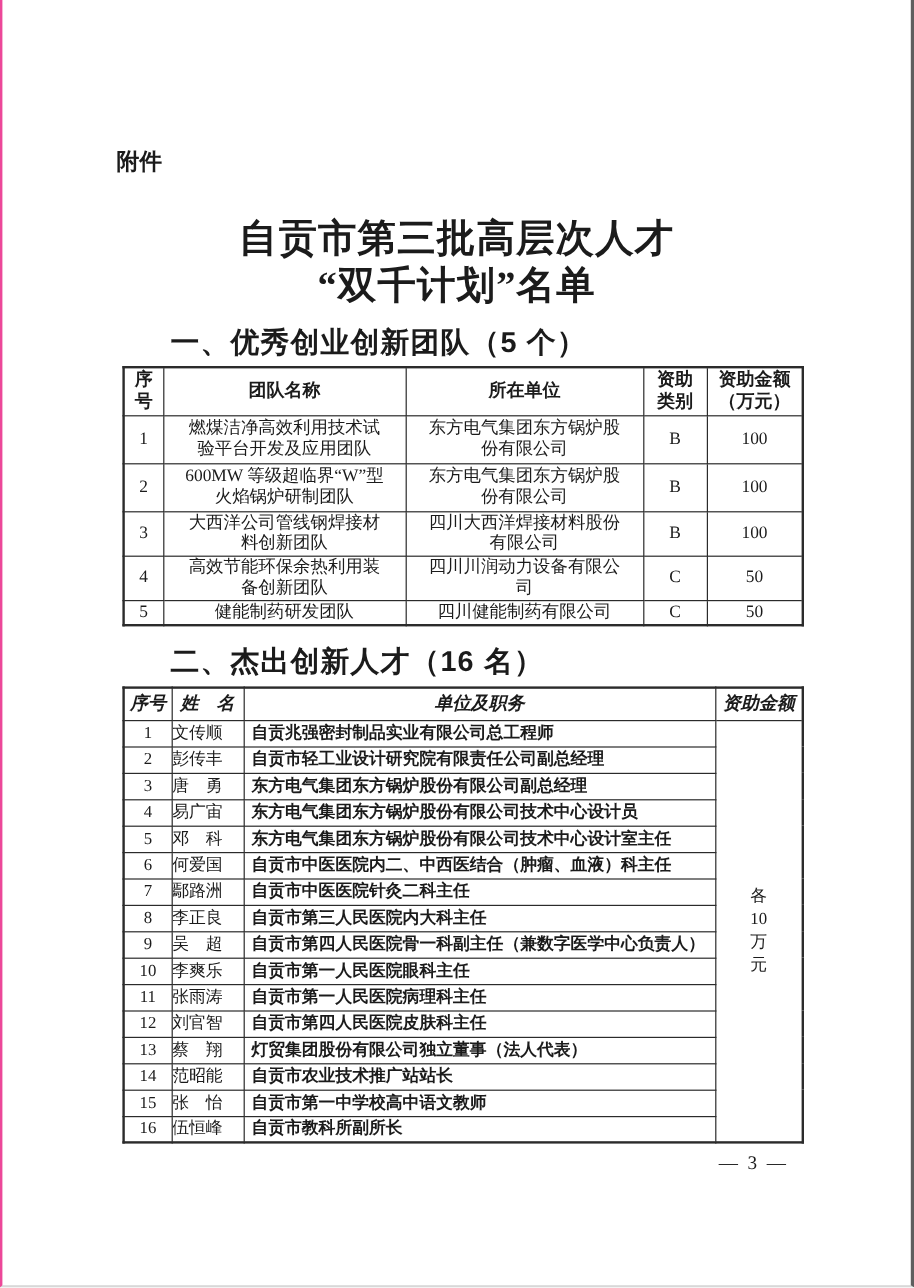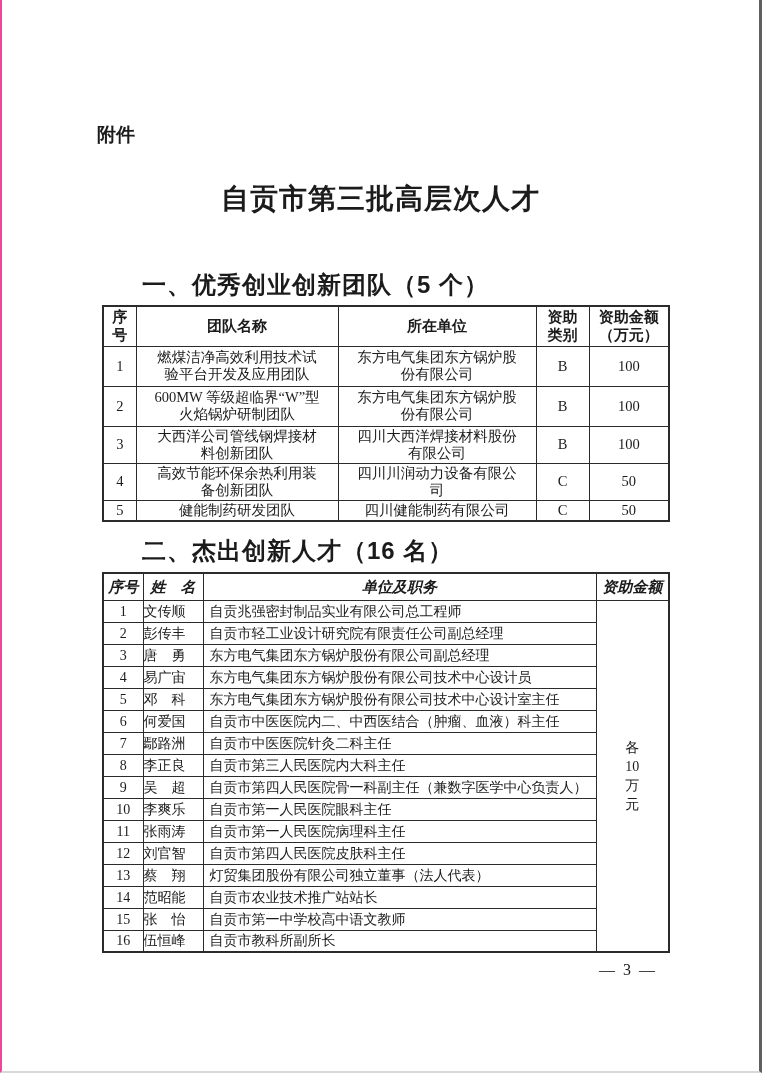--- a/index.html
+++ b/index.html
@@ -6,52 +6,53 @@
   .page{
     position:relative;width:762px;height:1073px;background:#fff;
     box-sizing:border-box;
     border-left:2px solid #ec4899;border-right:3px solid #5f5f5f;border-bottom:2px solid #d8d8d8;
     font-family:"Liberation Serif","DejaVu Serif",serif;color:#1b1b1b;
     overflow:hidden;
   }
   .attachment{position:absolute;left:95px;top:122px;font-size:19px;font-weight:bold;
     font-family:"Liberation Sans","DejaVu Sans",sans-serif;}
   .doc-title{position:absolute;left:0;top:179px;width:100%;text-align:center;
-    font-size:28px;font-weight:bold;line-height:39px;letter-spacing:1px;}
+    font-size:32px;font-weight:bold;line-height:39px;letter-spacing:1px;}
   .sec-heading{position:absolute;left:140px;font-size:24px;font-weight:bold;
     font-family:"Liberation Sans","DejaVu Sans",sans-serif;letter-spacing:1px;}
   .sec1{top:269px;} .sec2{top:535px;}
 
   table{position:absolute;left:100px;border-collapse:collapse;table-layout:fixed;}
   .t1{top:305px;width:566px;} .t2{top:572px;width:566px;}
   th,td{border:1px solid #2b2b2b;padding:0;vertical-align:middle;overflow:hidden;}
   table{border:2px solid #2b2b2b;}
   th{font-family:"Liberation Sans","DejaVu Sans",sans-serif;font-weight:bold;
      font-size:15px;text-align:center;white-space:pre-line;line-height:18px;}
   td{font-size:14.5px;line-height:17px;}
   .ctr{text-align:center;}
   .lft{text-align:center;padding:1px 15px;}
   .t1 .h-row{height:40px;}
   .t1 .r40{height:40px;} .t1 .r35{height:35px;} .t1 .r32{height:32px;} .t1 .r21{height:21px;}
   .t2 .h-row{height:27px;font-style:italic;} .t2 tr{height:22px;}
   .t2 td{font-size:14px;}
-  .t2 .pos{white-space:nowrap;padding:0 6px;}
+  .t2 .pos{white-space:nowrap;padding:0 6px;font-weight:bold;}
   .t2 .nm{text-align:left;}
   .amt-merged{white-space:pre-line;text-align:center;font-size:14px;line-height:19px;}
   .footer{position:absolute;top:961px;right:102px;font-size:16px;letter-spacing:2px;}
 </style>
 </head>
 <body>
 
 <div class="page">
 
   <div class="attachment">附件</div>
 
   <div class="doc-title">
     <div>自贡市第三批高层次人才</div>
+    <div>“双千计划”名单</div>
   </div>
 
   <div class="sec-heading sec1">一、优秀创业创新团队（5 个）</div>
 
   <table class="t1">
     <colgroup>
       <col style="width:33px">
         <col style="width:202px">
         <col style="width:198px">
         <col style="width:53px">

